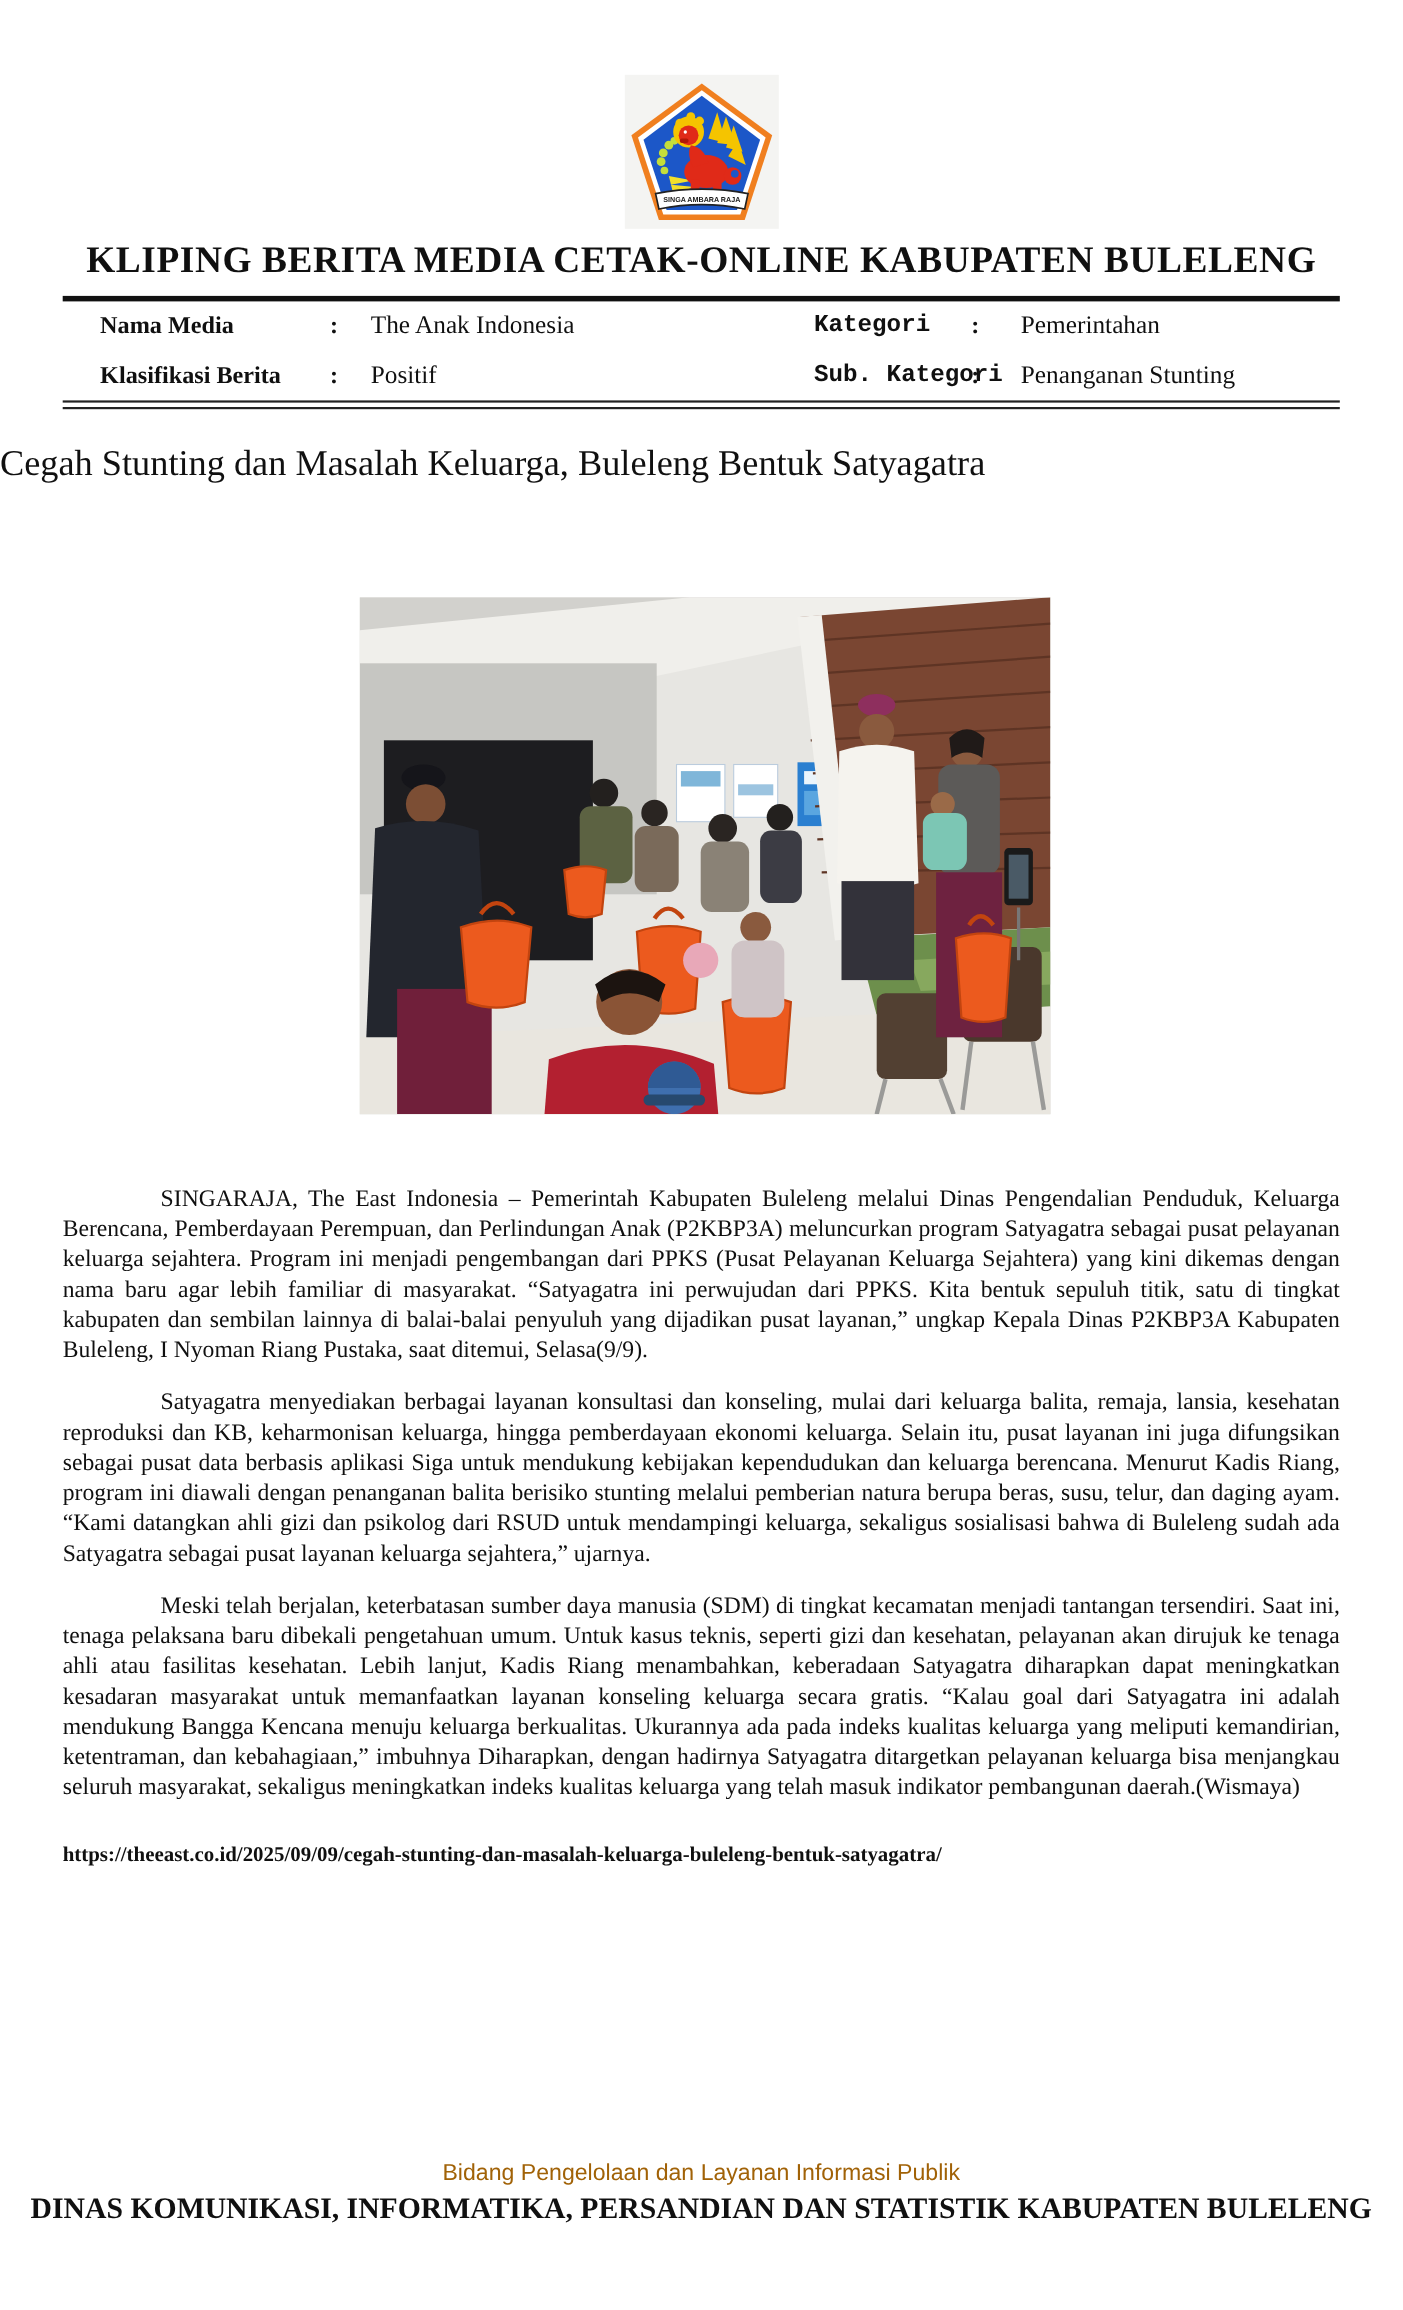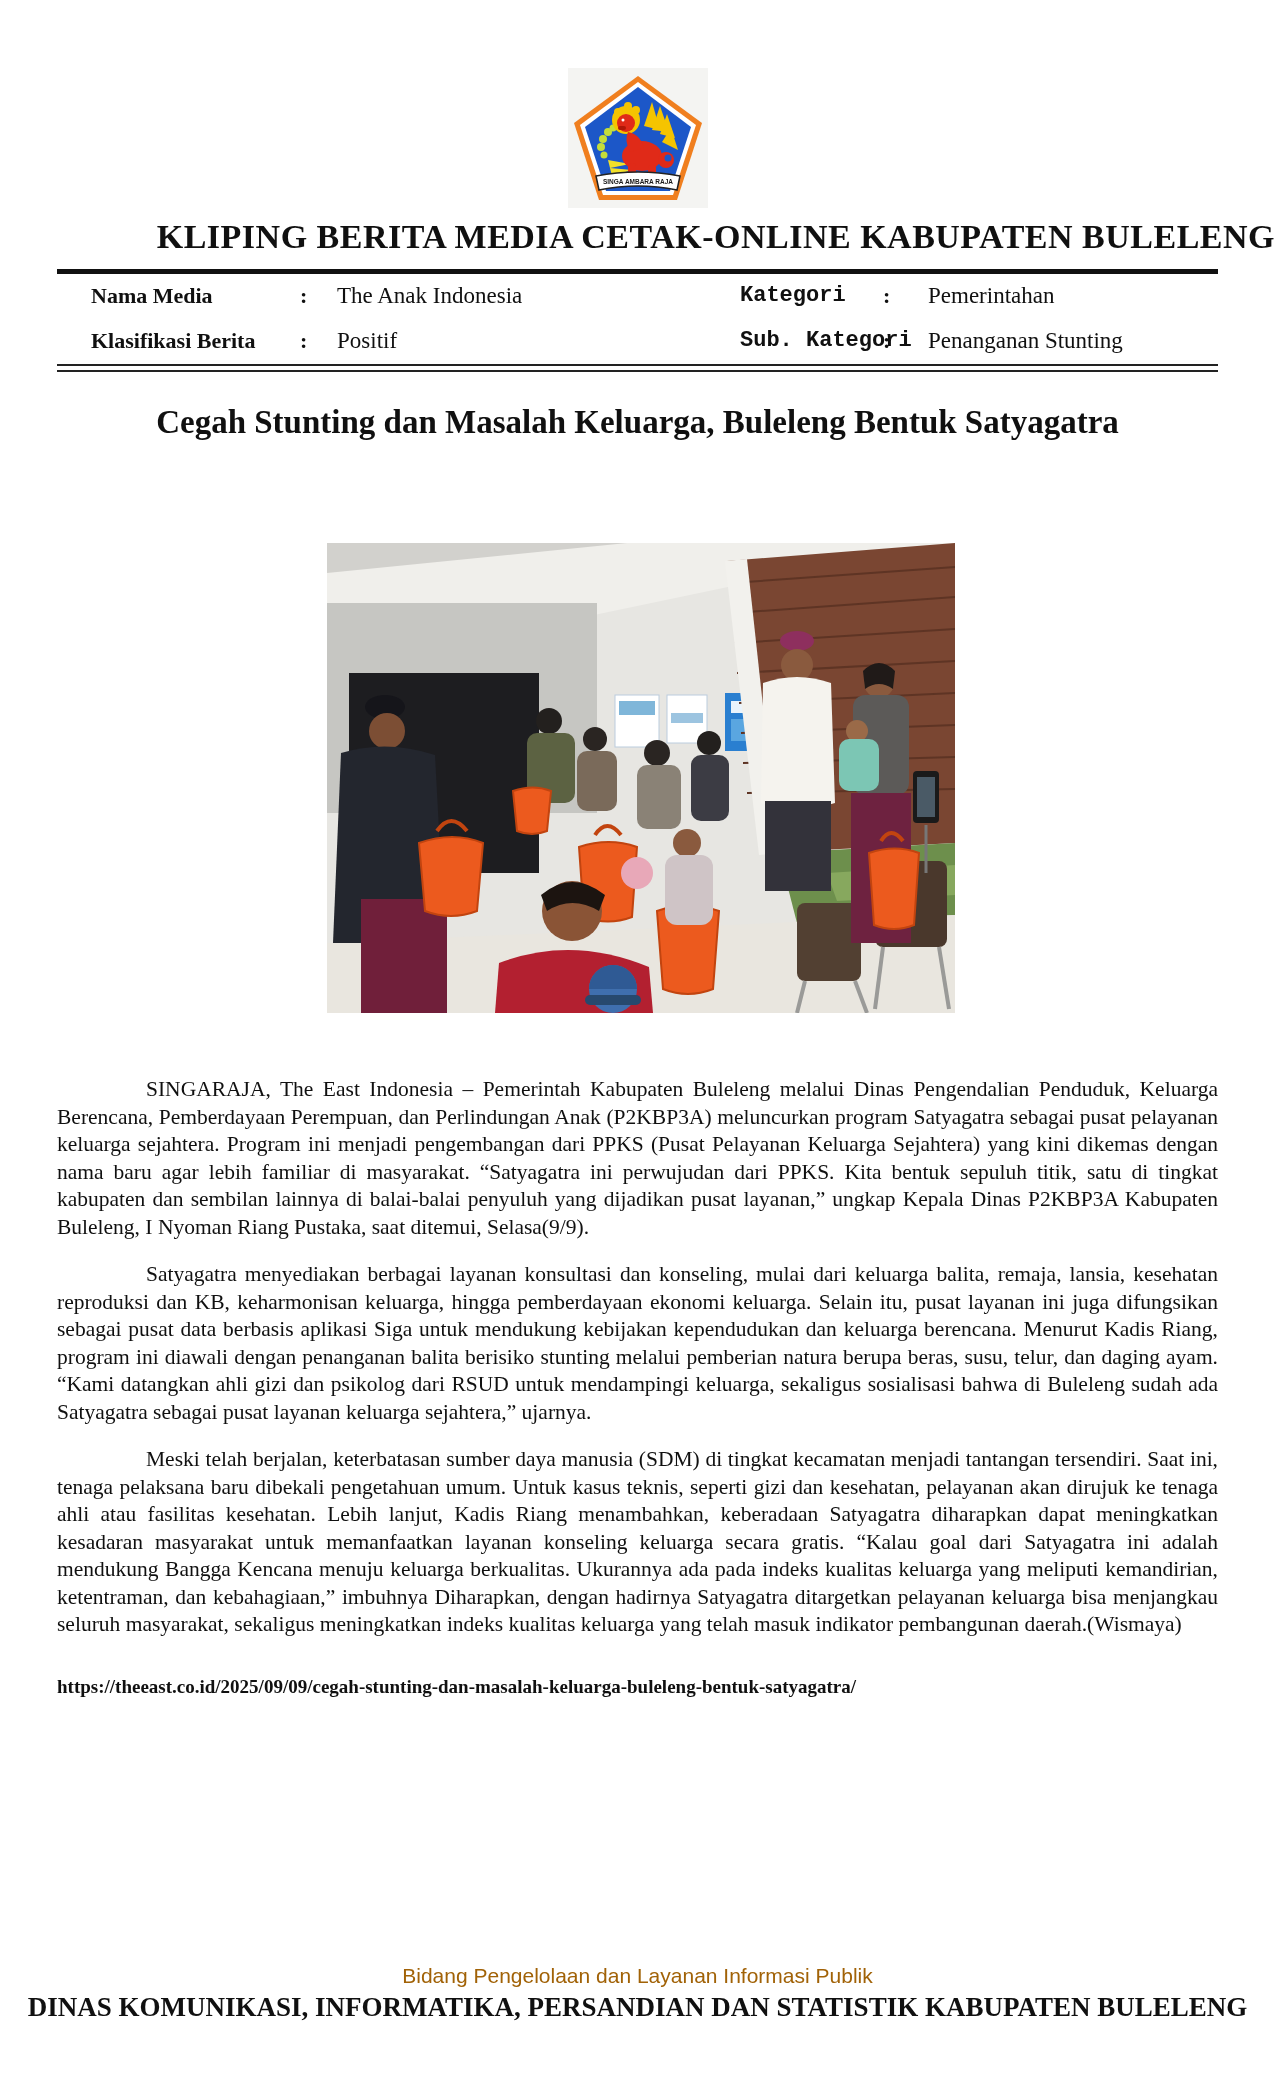--- a/index.html
+++ b/index.html
@@ -20,21 +20,21 @@
     transform:translateX(-50%);
     width:140px;
     height:140px;
     background:#f4f4f2;
     display:flex;align-items:center;justify-content:center;
   }
   
   .kliping-title{
     position:absolute;
     top:218px;left:0;right:0;
-    text-align:right;
+    text-align:center;
     font-size:34px;
     font-weight:bold;
     letter-spacing:0.5px;
     white-space:nowrap;
   }
   .rule-thick{
     position:absolute;
     left:57px;right:57px;
     top:269px;
     height:5px;
@@ -59,23 +59,22 @@
   .pos-l-label{left:34px;font-family:Liberation Serif, serif;}
   .pos-l-colon{left:243px;}
   .pos-l-value{left:280px;}
   .pos-r-label{left:683px;font-family:Liberation Mono, monospace;}
   .pos-r-colon{left:826px;}
   .pos-r-value{left:871px;}
   
   .article-title{
     position:absolute;
     top:404px;left:0;right:0;
-    text-align:center;
     font-size:33px;
-    font-weight:bold;
+    font-weight:normal;
     white-space:nowrap;
   }
   .article-date{
     position:absolute;
     top:450px;left:0;right:0;
     text-align:center;
     font-size:17px;
     font-weight:bold;
   }
   .photo-wrap{

